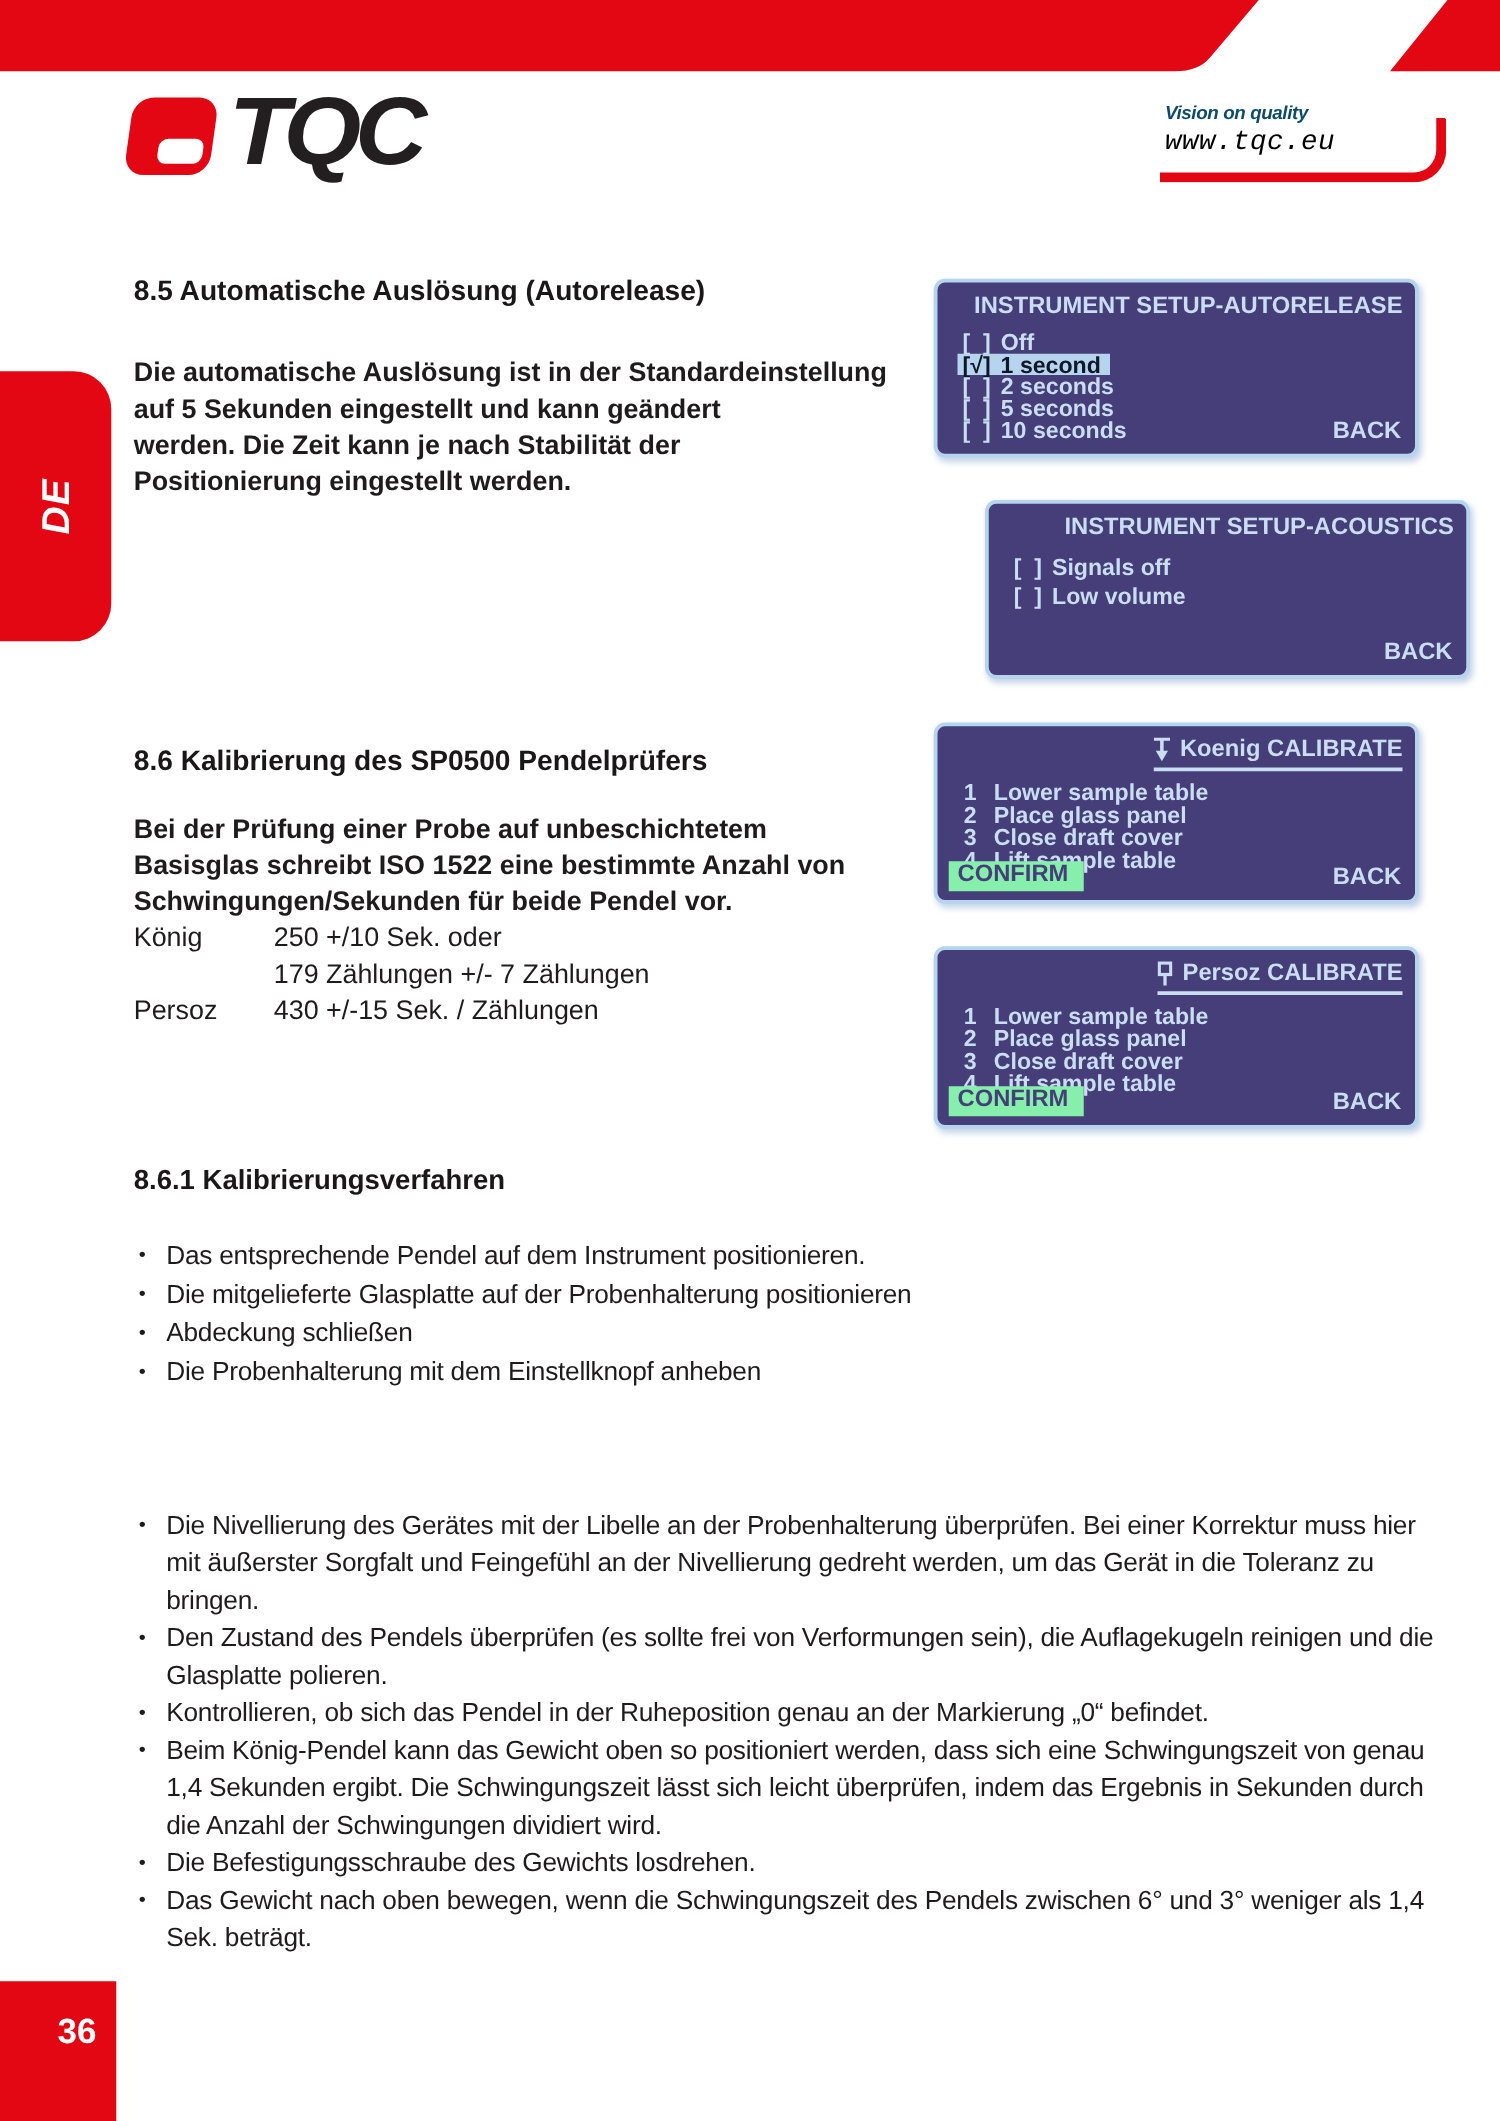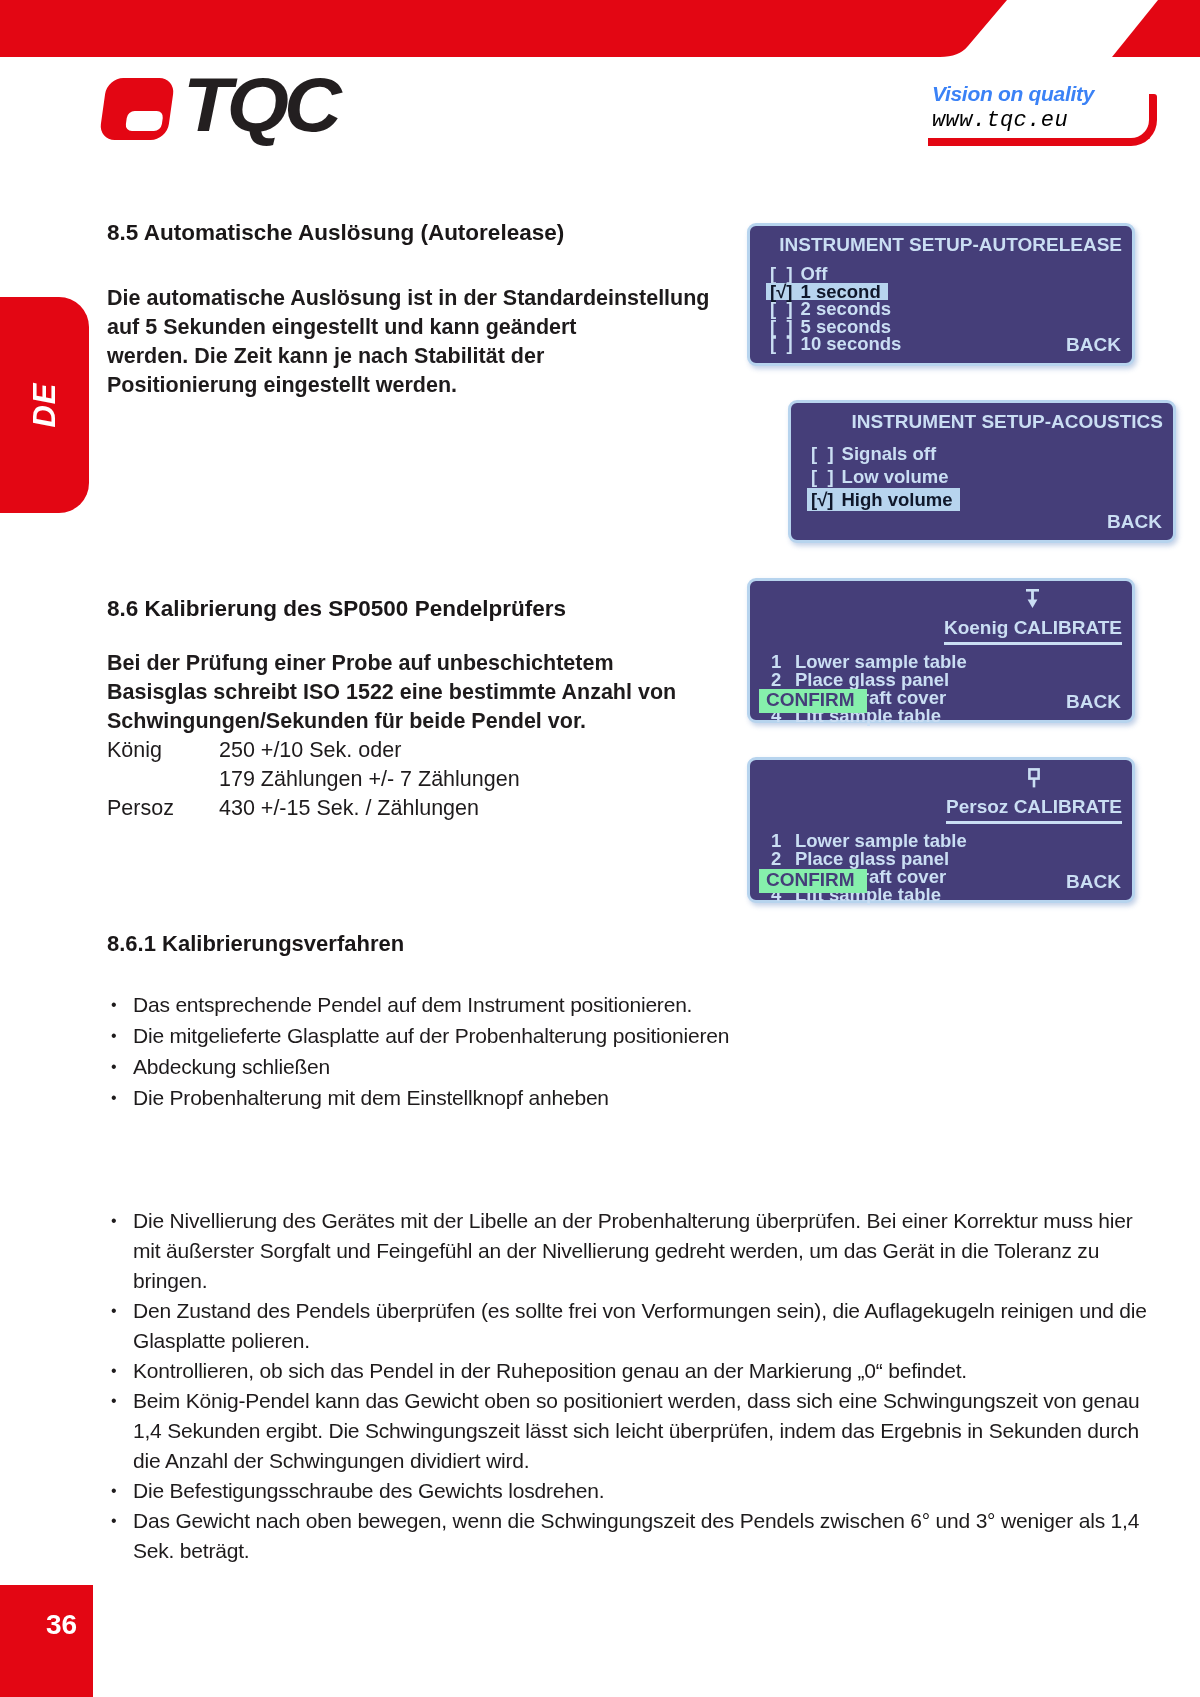--- a/index.html
+++ b/index.html
@@ -7,21 +7,21 @@
     position:relative;width:1200px;height:1697px;background:#fff;overflow:hidden;
     font-family:"Liberation Sans",sans-serif;color:#1e1b1c;
   }
   
   .header-bar{position:absolute;left:0;top:0;}
   .logo{position:absolute;left:103px;top:70px;display:flex;align-items:flex-start;}
   .logo-icon{position:relative;width:68px;height:62px;background:#e30613;border-radius:16px;transform:skewX(-8deg);margin-top:8px;}
   .logo-icon-notch{position:absolute;right:7px;bottom:9px;width:36px;height:20px;background:#fff;border-radius:7px;}
   .logo-text{font-size:80px;font-weight:bold;font-style:italic;letter-spacing:-5px;line-height:70px;color:#231f20;margin-left:12px;transform:scaleY(.96);}
   .tagline{position:absolute;left:932px;top:82px;width:215px;}
-  .tagline-main{font-size:21px;font-weight:bold;font-style:italic;letter-spacing:-.3px;color:#3b82f6;}
+  .tagline-main{font-size:15px;font-weight:bold;font-style:italic;letter-spacing:-.3px;color:#0c4a6e;}
   .tagline-url{font-size:22px;font-style:italic;color:#000000;margin-top:2px;letter-spacing:.4px;font-family:Liberation Mono, monospace;}
   .tagline-swoosh{position:absolute;left:928px;top:94px;width:221px;height:44px;
     border-right:8px solid #e30613;border-bottom:8px solid #e30613;
     border-bottom-right-radius:26px;border-top-right-radius:3px;}
   
   .de-tab{position:absolute;left:0;top:297px;width:89px;height:216px;background:#e30613;border-radius:0 30px 30px 0;}
   .de-tab span{position:absolute;top:50%;left:50%;transform:translate(-50%,-50%) rotate(-90deg);
     color:#fff;font-weight:bold;font-style:italic;font-size:31px;letter-spacing:1px;}
   
   .h-sec{position:absolute;margin:0;font-size:22.5px;font-weight:bold;color:#1a1718;}
@@ -51,21 +51,21 @@
   .panel-title{text-align:right;font-size:19px;padding:8px 10px 0 0;}
   .opts{padding-left:16px;margin-top:9px;font-size:18.5px;}
   .opts-tight .opt{line-height:17.5px;height:17.5px;}
   .opts-loose .opt{line-height:23px;height:23px;}
   .optwrap{display:inline-block;padding:0 7px 0 4px;}
   .opt.sel .optwrap{background:#b7d4ee;color:#0f172a;}
   .box{white-space:pre;display:inline-block;margin-right:8px;}
   .back{position:absolute;right:11px;bottom:7px;font-size:19px;}
   .confirm{position:absolute;left:9px;bottom:7px;font-size:19px;background:#86efac;color:#453e79;padding:0 12px 2px 7px;}
   .cal-title{text-align:right;padding:8px 10px 0 0;}
-  .cal-title-inner{display:inline-flex;align-items:center;gap:8px;border-bottom:3px solid #cadef3;padding-bottom:3px;font-size:19px;flex-direction:column;}
+  .cal-title-inner{display:inline-flex;align-items:center;gap:8px;border-bottom:3px solid #cadef3;padding-bottom:3px;font-size:19px;}
   .steps{padding-left:21px;margin-top:8px;font-size:18.5px;}
   .step{line-height:18px;}
   .step-num{display:inline-block;width:24px;}
   
   .footer-red{position:absolute;left:0;top:1585px;width:93px;height:112px;background:#e30613;}
   .page-num{position:absolute;left:46px;top:1609px;color:#fff;font-weight:bold;font-size:28px;}
 </style>
 </head>
 <body>
 
@@ -109,21 +109,20 @@
       <div class="opt"><span class="optwrap"><span class="box">[  ]</span><span class="lbl">10 seconds</span></span></div>
     </div>
     <div class="back">BACK</div>
   </div>
 
   <div class="panel panel-acoustics">
     <div class="panel-title">INSTRUMENT SETUP-ACOUSTICS</div>
     <div class="opts opts-loose">
       <div class="opt"><span class="optwrap"><span class="box">[  ]</span><span class="lbl">Signals off</span></span></div>
       <div class="opt"><span class="optwrap"><span class="box">[  ]</span><span class="lbl">Low volume</span></span></div>
-      <div class="opt sel"><span class="optwrap"><span class="box">[√]</span><span class="lbl">High volume</span></span></div>
     </div>
     <div class="back">BACK</div>
   </div>
 
   <h2 class="h-sec h86">8.6 Kalibrierung des SP0500 Pendelprüfers</h2>
   <p class="para p86">Bei der Prüfung einer Probe auf unbeschichtetem
 Basisglas schreibt ISO 1522 eine bestimmte Anzahl von
 Schwingungen/Sekunden für beide Pendel vor.</p>
   <div class="spec">
     <div class="spec-row">

